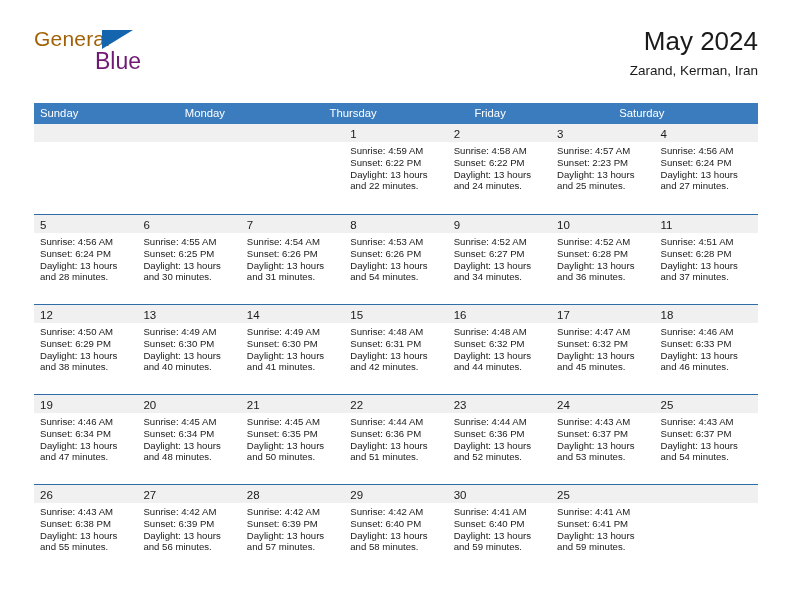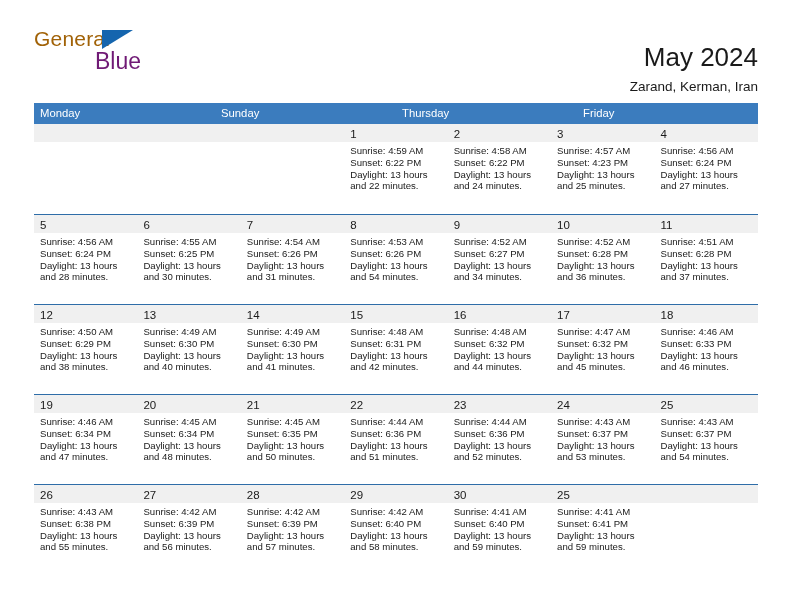--- a/index.html
+++ b/index.html
@@ -58,21 +58,21 @@
     left: 61px;
     top: 22px;
     font-size: 23px;
     color: #701a75;
     line-height: 1;
   }
 
   .titles {
     position: absolute;
     right: 0;
-    top: 16px;
+    top: 0;
     text-align: right;
   }
   .cal-title {
     font-size: 26px;
     color: #1a1a1a;
     line-height: 1.05;
     font-weight: normal;
     margin: 0;
   }
   .cal-sub {
@@ -157,24 +157,25 @@
 
     <div class="titles">
       <h1 class="cal-title">May 2024</h1>
       <div class="cal-sub">Zarand, Kerman, Iran</div>
     </div>
 
   </div>
 
   <div class="calendar">
     <div class="weekdays" id="weekday-row">
+        <div class="weekday">Sunday</div>
         <div class="weekday">Monday</div>
-        <div class="weekday">Sunday</div>
         <div class="weekday">Thursday</div>
         <div class="weekday">Friday</div>
+        <div class="weekday">Saturday</div>
       </div>
     <div id="calendar-body">
         <div class="week">
           <div class="day empty">
             <div class="daynum-band"><span class="daynum"></span></div>
             <div class="day-lines"></div>
           </div>
           <div class="day empty">
             <div class="daynum-band"><span class="daynum"></span></div>
             <div class="day-lines"></div>
@@ -198,21 +199,21 @@
               <div class="dl">Sunrise: 4:58 AM</div>
               <div class="dl">Sunset: 6:22 PM</div>
               <div class="dl">Daylight: 13 hours</div>
               <div class="dl">and 24 minutes.</div>
             </div>
           </div>
           <div class="day">
             <div class="daynum-band"><span class="daynum">3</span></div>
             <div class="day-lines">
               <div class="dl">Sunrise: 4:57 AM</div>
-              <div class="dl">Sunset: 4:23 PM</div>
+              <div class="dl">Sunset: 2:23 PM</div>
               <div class="dl">Daylight: 13 hours</div>
               <div class="dl">and 25 minutes.</div>
             </div>
           </div>
           <div class="day">
             <div class="daynum-band"><span class="daynum">4</span></div>
             <div class="day-lines">
               <div class="dl">Sunrise: 4:56 AM</div>
               <div class="dl">Sunset: 6:24 PM</div>
               <div class="dl">Daylight: 13 hours</div>

